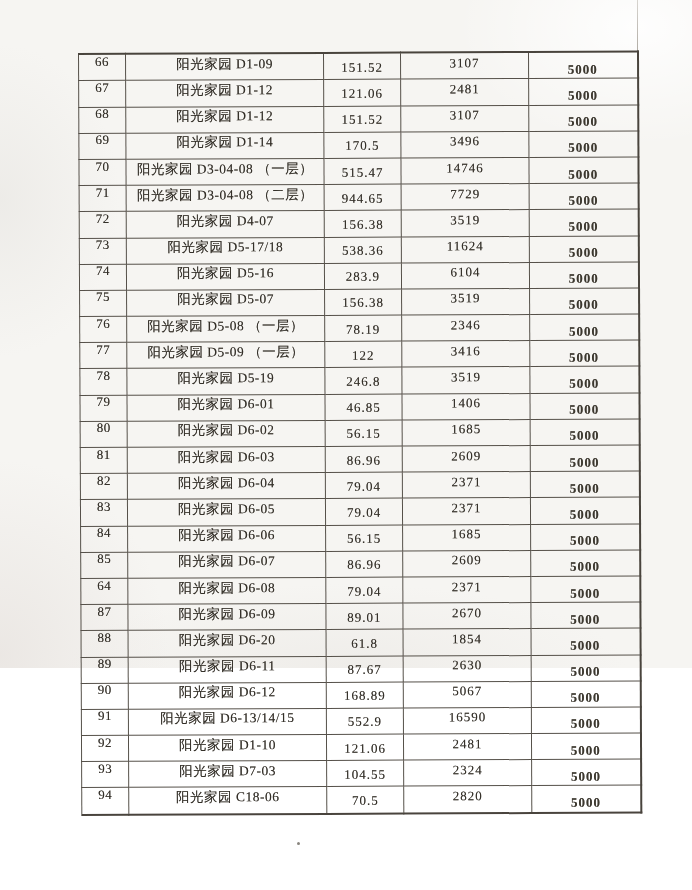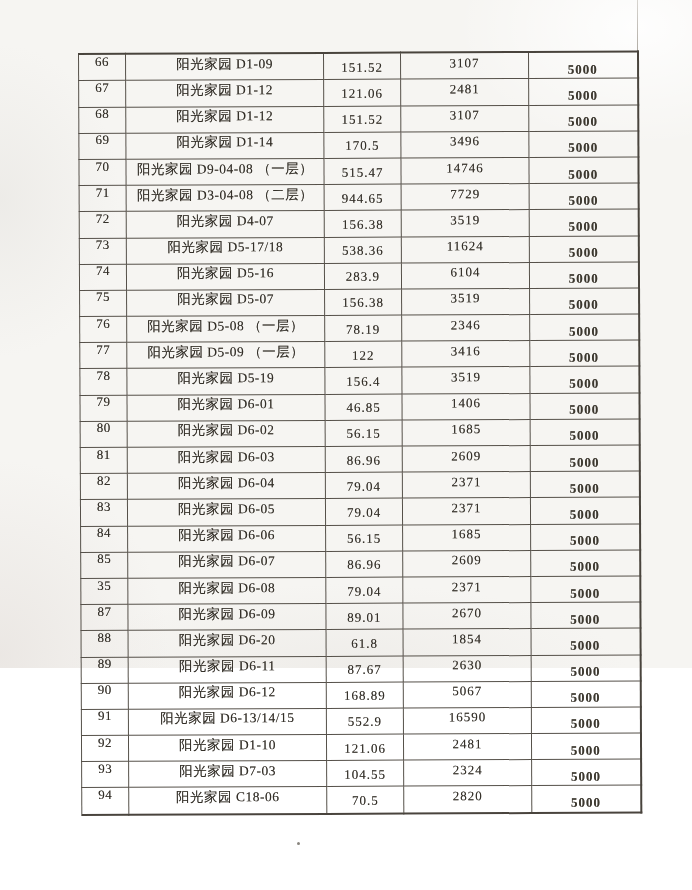--- a/index.html
+++ b/index.html
@@ -117,21 +117,21 @@
   <tr>
     <td class="c-no"><span class="t">69</span></td>
     <td class="c-name"><span class="t">阳光家园 D1-14</span></td>
     <td class="c-area"><span class="t">170.5</span></td>
     <td class="c-amount"><span class="t">3496</span></td>
     <td class="c-deposit"><span class="t">5000</span></td>
   </tr>
 
   <tr>
     <td class="c-no"><span class="t">70</span></td>
-    <td class="c-name"><span class="t">阳光家园 D9-04-08 （一层）</span></td>
+    <td class="c-name"><span class="t">阳光家园 D3-04-08 （一层）</span></td>
     <td class="c-area"><span class="t">515.47</span></td>
     <td class="c-amount"><span class="t">14746</span></td>
     <td class="c-deposit"><span class="t">5000</span></td>
   </tr>
 
   <tr>
     <td class="c-no"><span class="t">71</span></td>
     <td class="c-name"><span class="t">阳光家园 D3-04-08 （二层）</span></td>
     <td class="c-area"><span class="t">944.65</span></td>
     <td class="c-amount"><span class="t">7729</span></td>
@@ -182,21 +182,21 @@
     <td class="c-no"><span class="t">77</span></td>
     <td class="c-name"><span class="t">阳光家园 D5-09 （一层）</span></td>
     <td class="c-area"><span class="t">122</span></td>
     <td class="c-amount"><span class="t">3416</span></td>
     <td class="c-deposit"><span class="t">5000</span></td>
   </tr>
 
   <tr>
     <td class="c-no"><span class="t">78</span></td>
     <td class="c-name"><span class="t">阳光家园 D5-19</span></td>
-    <td class="c-area"><span class="t">156.4</span></td>
+    <td class="c-area"><span class="t">246.8</span></td>
     <td class="c-amount"><span class="t">3519</span></td>
     <td class="c-deposit"><span class="t">5000</span></td>
   </tr>
 
   <tr>
     <td class="c-no"><span class="t">79</span></td>
     <td class="c-name"><span class="t">阳光家园 D6-01</span></td>
     <td class="c-area"><span class="t">46.85</span></td>
     <td class="c-amount"><span class="t">1406</span></td>
     <td class="c-deposit"><span class="t">5000</span></td>
@@ -244,21 +244,21 @@
 
   <tr>
     <td class="c-no"><span class="t">85</span></td>
     <td class="c-name"><span class="t">阳光家园 D6-07</span></td>
     <td class="c-area"><span class="t">86.96</span></td>
     <td class="c-amount"><span class="t">2609</span></td>
     <td class="c-deposit"><span class="t">5000</span></td>
   </tr>
 
   <tr>
-    <td class="c-no"><span class="t">35</span></td>
+    <td class="c-no"><span class="t">64</span></td>
     <td class="c-name"><span class="t">阳光家园 D6-08</span></td>
     <td class="c-area"><span class="t">79.04</span></td>
     <td class="c-amount"><span class="t">2371</span></td>
     <td class="c-deposit"><span class="t">5000</span></td>
   </tr>
 
   <tr>
     <td class="c-no"><span class="t">87</span></td>
     <td class="c-name"><span class="t">阳光家园 D6-09</span></td>
     <td class="c-area"><span class="t">89.01</span></td>

